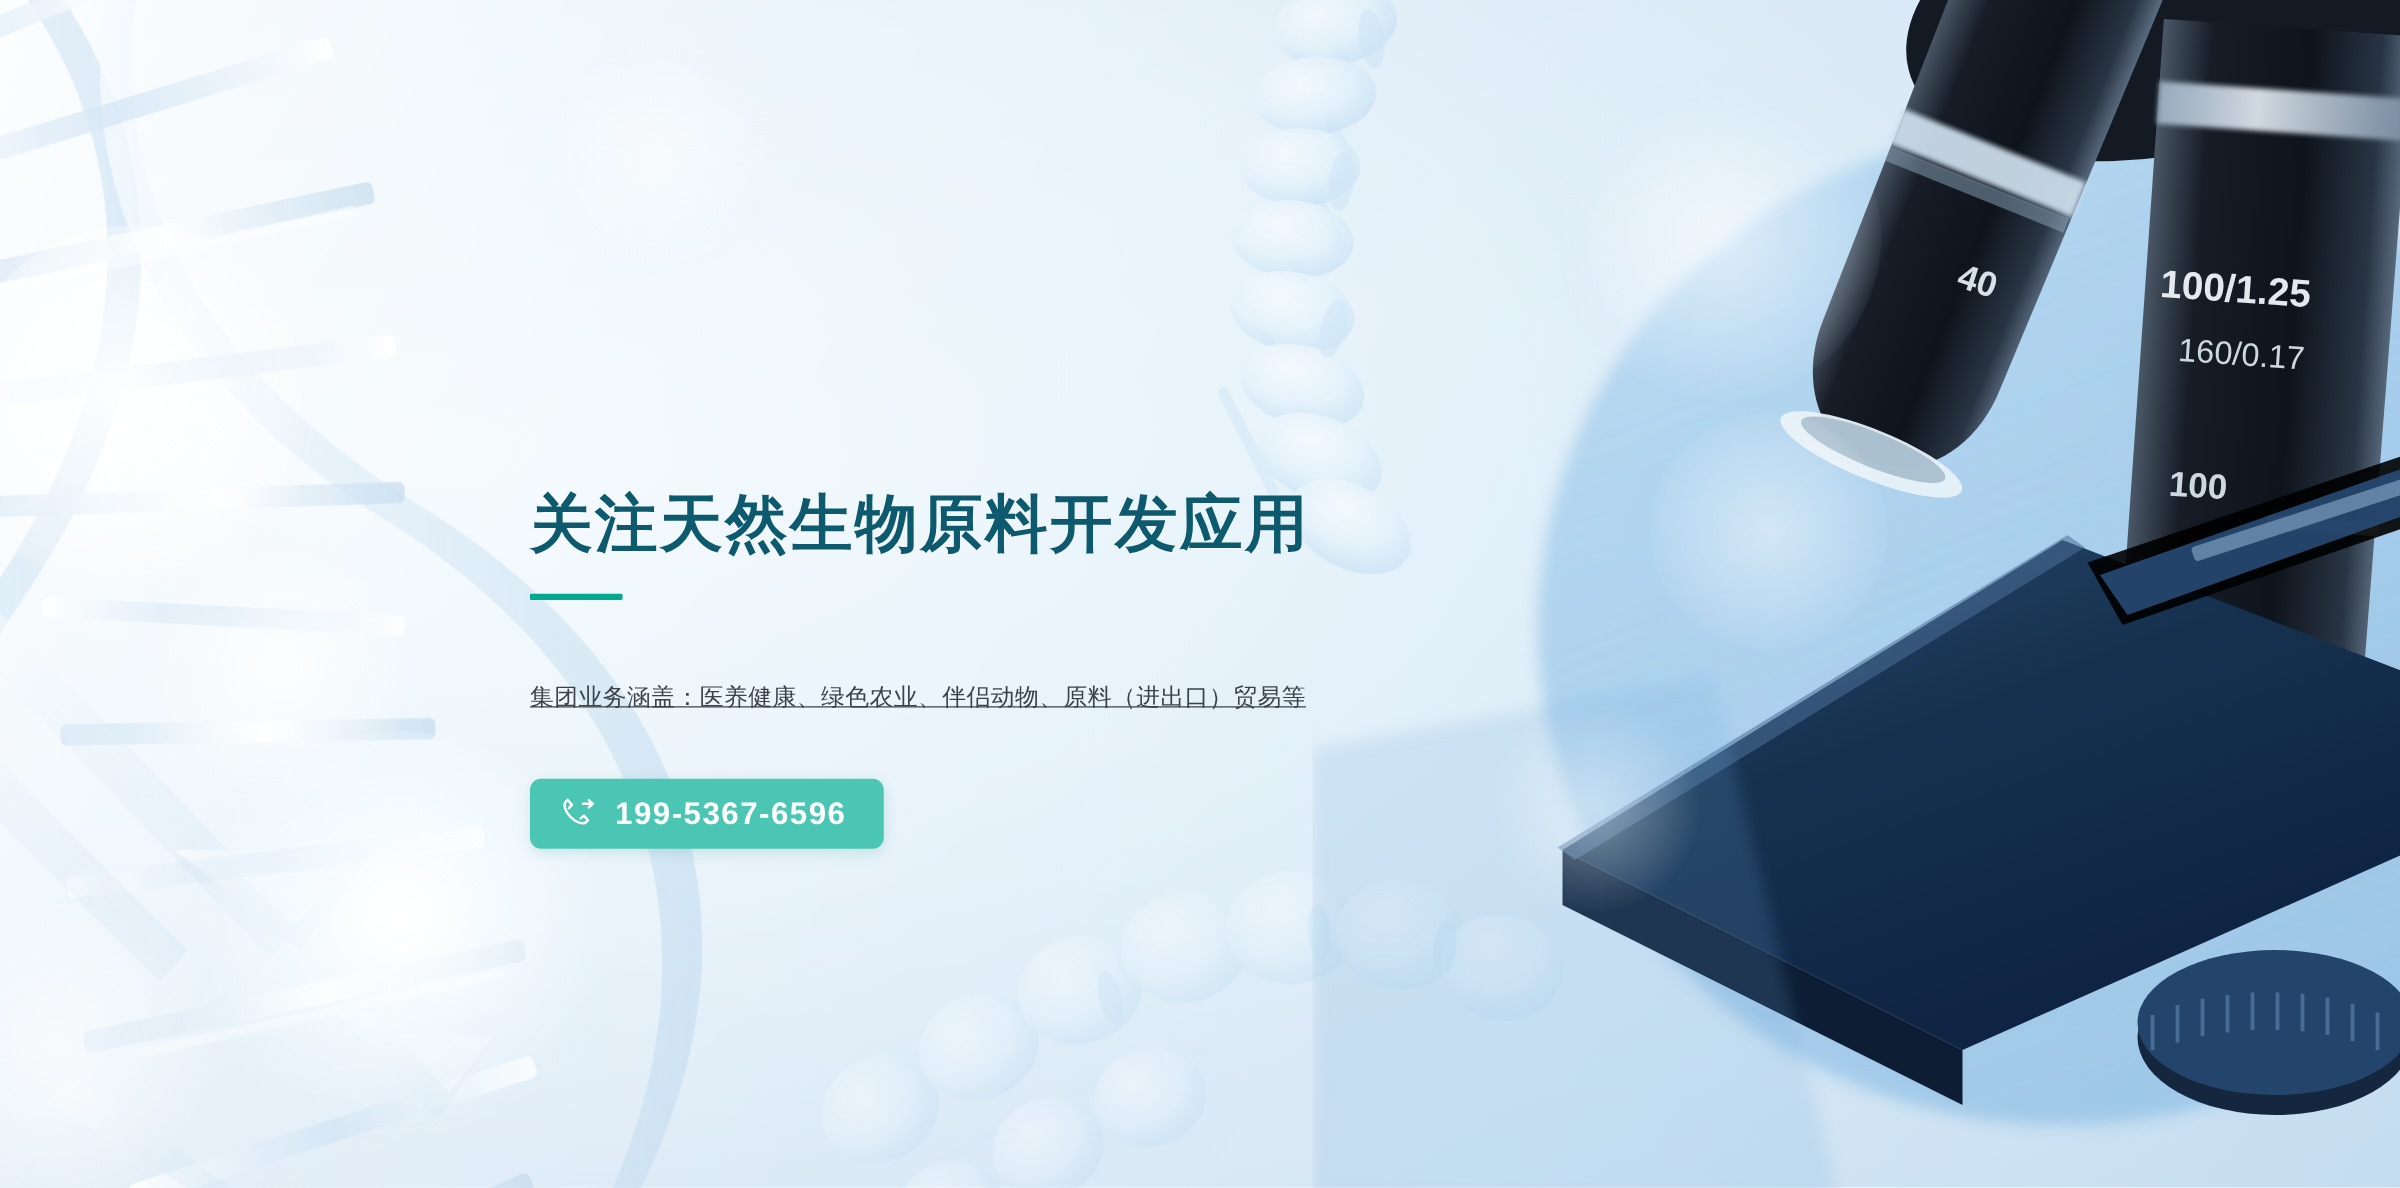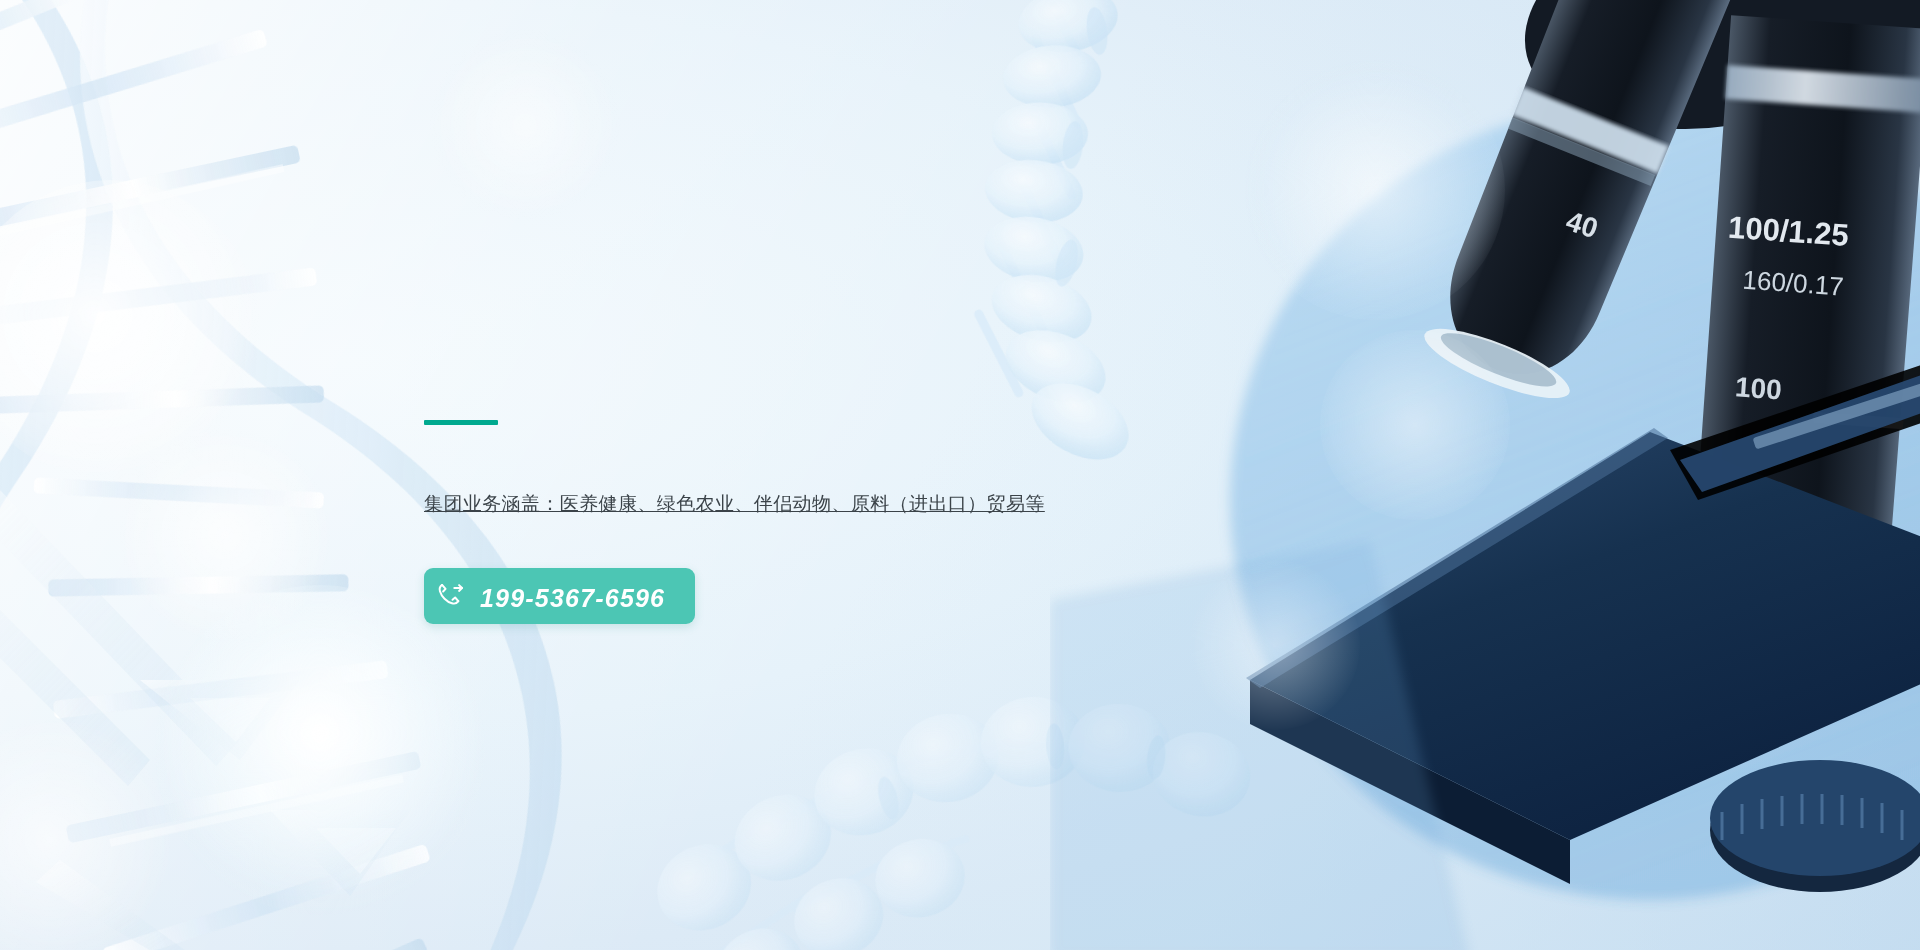--- a/index.html
+++ b/index.html
@@ -100,30 +100,29 @@
     color:#3b4349;
     font-size:19px;
     line-height:1.95;
     letter-spacing:.4px;
     text-decoration:underline;
   }
   .hero-desc p { white-space:nowrap; }
 
   .phone-btn {
     display:inline-flex;
-    align-items:flex-end;
+    align-items:center;
     gap:14px;
     margin-top:46px;
-    padding:13px 30px 13px 12px;
+    padding:13px 30px 13px 24px;
     background:#4cc6b4;
     border:none;
     border-radius:9px;
     cursor:pointer;
     box-shadow:0 3px 10px rgba(40,150,135,.18);
-    font-style:italic;
   }
   .phone-btn .pi { width:30px; height:30px; flex:0 0 30px; display:block; }
   .phone-btn .pnum {
     color:#ffffff;
     font-size:25px;
     font-weight:600;
     letter-spacing:1.2px;
     line-height:1;
   }
 </style>
@@ -385,20 +384,21 @@
     <span class="bokeh b3"></span>
     <span class="bokeh b4"></span>
     <span class="bokeh b5"></span>
     <span class="bokeh b6"></span>
     <span class="bokeh b7"></span>
     <span class="bokeh b8"></span>
   </div>
 
   <div class="content">
 
+    <h1 class="hero-title">关注天然生物原料开发应用</h1>
 
     <div class="title-rule"></div>
 
     <div class="hero-desc">
       <p>集团业务涵盖：医养健康、绿色农业、伴侣动物、原料（进出口）贸易等</p>
     </div>
 
     <button class="phone-btn">
       <span class="pi">
         <svg viewBox="0 0 32 32" xmlns="http://www.w3.org/2000/svg" fill="none" stroke="#ffffff" stroke-width="2.1" stroke-linecap="round" stroke-linejoin="round">

